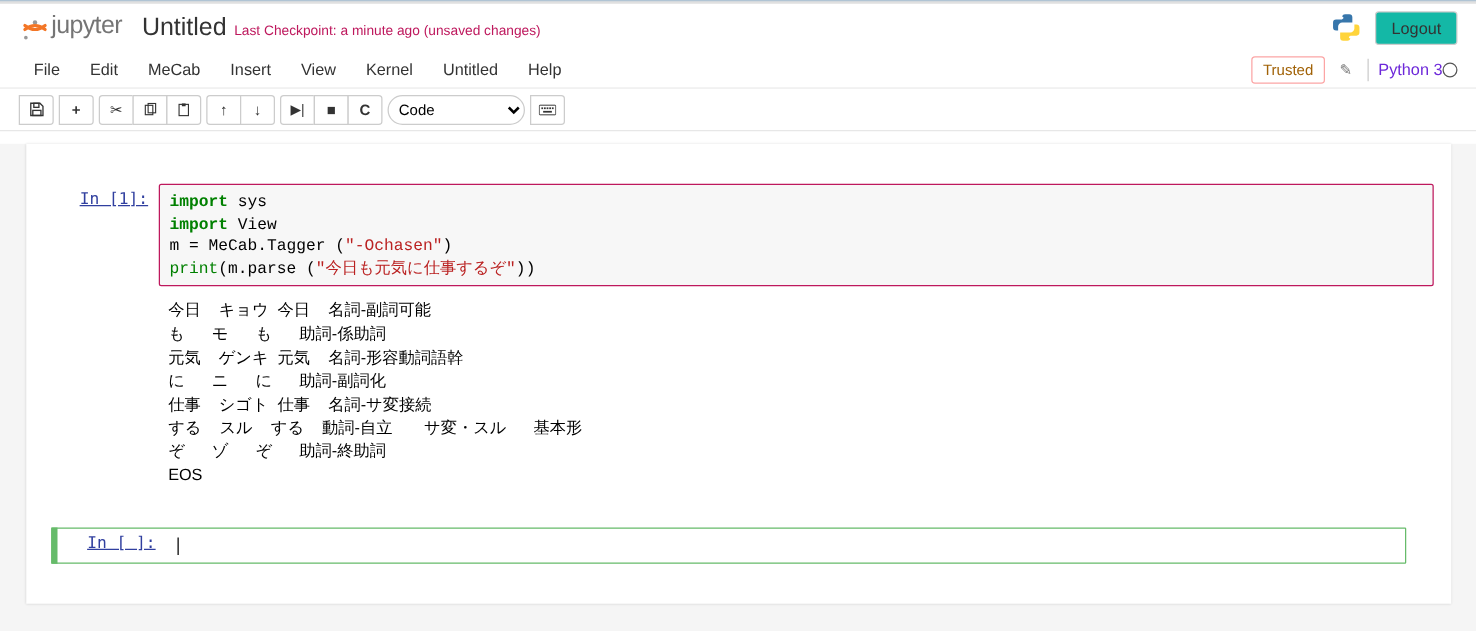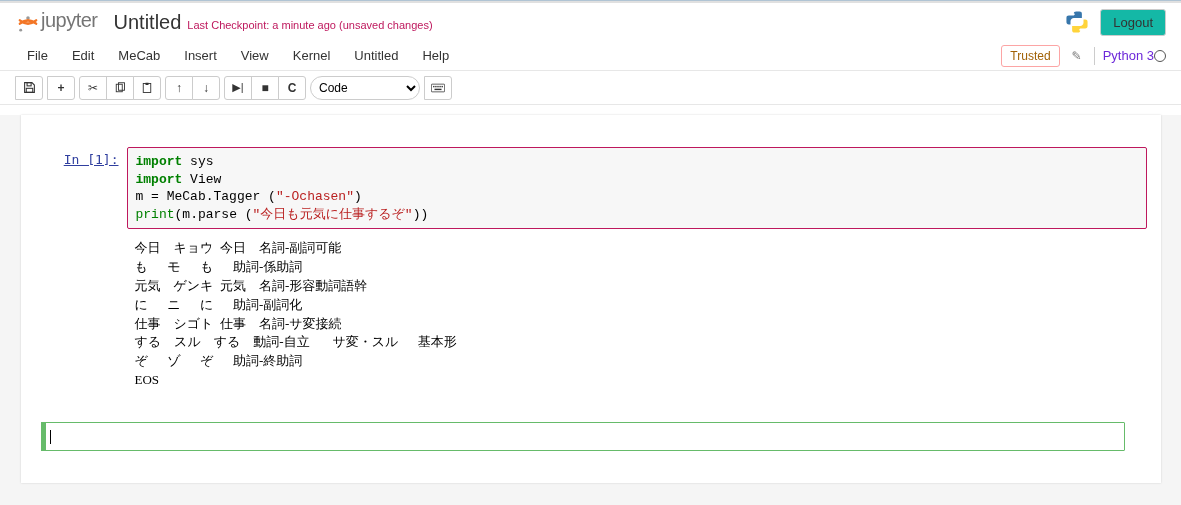--- a/index.html
+++ b/index.html
@@ -30,21 +30,21 @@
 .btn-group .tb-btn:first-child { border-radius: 3px 0 0 3px; margin-left: 0; }
 .btn-group .tb-btn:last-child { border-radius: 0 3px 3px 0; }
 .tb-btn.solo { border-radius: 3px; margin-left: 0; }
 .cell-type-select { border: 1px solid #ccc; height: 24px; font-size: 12px; padding: 0 4px; width: 110px; background: #fff; border-radius: 12px; }
 .notebook-container { background: #fff; padding: 30px 0 30px 0; margin: 10px auto 0; max-width: 1140px; box-shadow: 0 0 2px rgba(0,0,0,0.15); }
 .page-bg { background: #f5f5f5; padding: 0 0 60px 0; min-height: 400px; }
 .cell { display: flex; padding: 2px 14px; }
 .cell-prompt { width: 92px; text-align: right; padding: 5px 8px 0 0; font-family: monospace; font-size: 13px; color: #303F9F; flex-shrink: 0; text-decoration: underline; }
 .cell-prompt.in { color: #303F9F; }
 .cell-input-area { flex: 1; border: 1px solid #be185d; border-radius: 2px; background: #f7f7f7; padding: 5px 8px; font-family: "MS Gothic", "Courier New", monospace; font-size: 13px; line-height: 1.35; white-space: pre; overflow-x: auto; }
-.cell-output { flex: 1; padding: 6px 8px 6px 8px; font-family: Liberation Serif, serif; font-size: 13px; line-height: 1.45; white-space: pre; }
+.cell-output { flex: 1; padding: 6px 8px 6px 8px; font-family: Liberation Sans, sans-serif; font-size: 13px; line-height: 1.45; white-space: pre; }
 .empty-cell-wrap { position: relative; padding: 2px 14px; }
 .empty-cell-wrap .green-border { position: absolute; left: 20px; right: 36px; top: 2px; bottom: 2px; border: 1px solid #66BB6A; pointer-events: none; border-radius: 1px; }
 .empty-cell-wrap .green-left { position: absolute; left: 20px; top: 2px; bottom: 2px; width: 5px; background: #66BB6A; }
 .kw-green { color: #008000; font-weight: bold; }
 .txt-black { color: #000; }
 .str-red { color: #BA2121; }
 .builtin-green { color: #008000; text-align: center; }
 .paren { color: #000; }
 .cursor-bar { display:inline-block; width:1px; height:14px; background:#000; vertical-align:middle; }
 svg { display: block; }
@@ -194,18 +194,19 @@
 EOS
 </div>
     </div>
 
     <div style="height:22px"></div>
 
     <div class="empty-cell-wrap">
       <div class="green-border"></div>
       <div class="green-left"></div>
       <div class="cell" style="padding:0 6px;">
+        <div class="cell-prompt in">In [ ]:</div>
         <div class="cell-input-area" style="background:#fff;border:1px solid transparent;min-height:24px;margin-right:22px;"><span class="cursor-bar"></span></div>
       </div>
     </div>
 
   </div>
 </div>
 
 </body></html>

